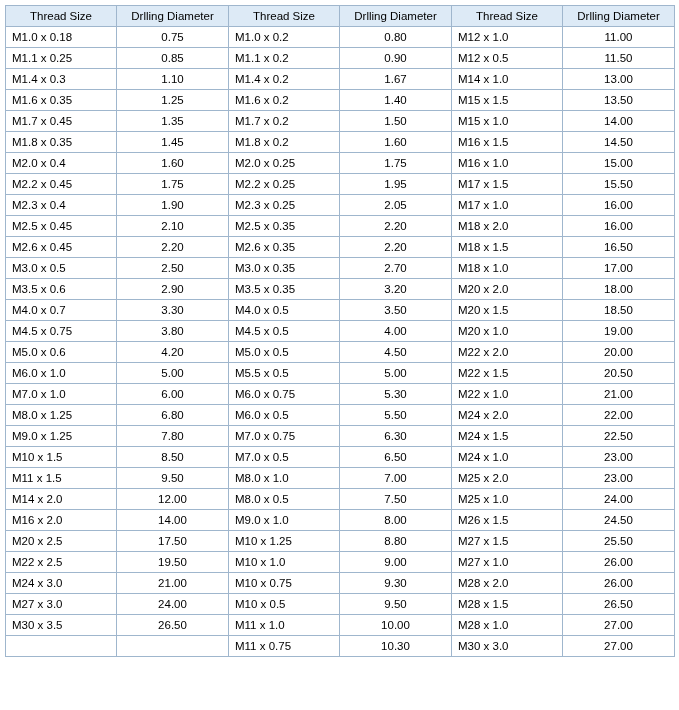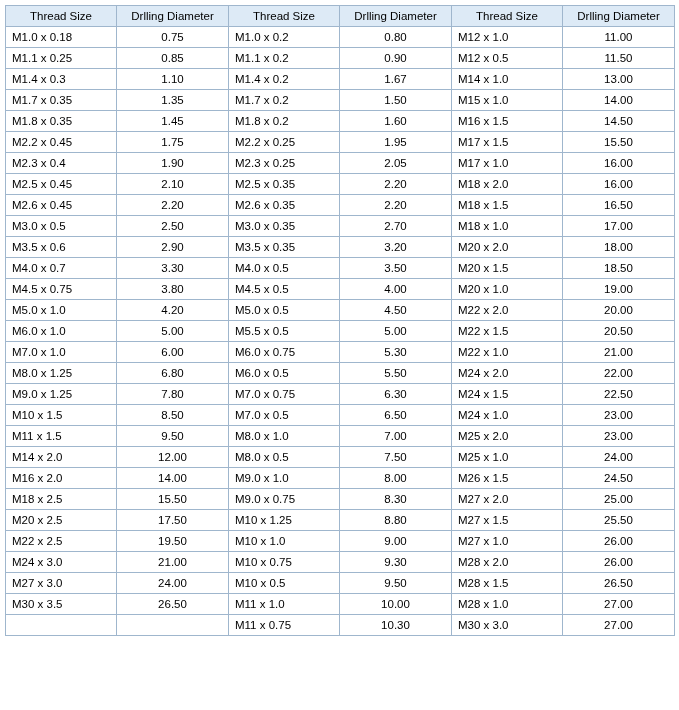--- a/index.html
+++ b/index.html
@@ -97,36 +97,52 @@
         </tr>
         <tr>
           <td class="thread">M1.4 x 0.3</td>
           <td class="diam">1.10</td>
           <td class="thread">M1.4 x 0.2</td>
           <td class="diam">1.67</td>
           <td class="thread">M14 x 1.0</td>
           <td class="diam">13.00</td>
         </tr>
         <tr>
-          <td class="thread">M1.7 x 0.35</td>
+          <td class="thread">M1.6 x 0.35</td>
+          <td class="diam">1.25</td>
+          <td class="thread">M1.6 x 0.2</td>
+          <td class="diam">1.40</td>
+          <td class="thread">M15 x 1.5</td>
+          <td class="diam">13.50</td>
+        </tr>
+        <tr>
+          <td class="thread">M1.7 x 0.45</td>
           <td class="diam">1.35</td>
           <td class="thread">M1.7 x 0.2</td>
           <td class="diam">1.50</td>
           <td class="thread">M15 x 1.0</td>
           <td class="diam">14.00</td>
         </tr>
         <tr>
           <td class="thread">M1.8 x 0.35</td>
           <td class="diam">1.45</td>
           <td class="thread">M1.8 x 0.2</td>
           <td class="diam">1.60</td>
           <td class="thread">M16 x 1.5</td>
           <td class="diam">14.50</td>
         </tr>
         <tr>
+          <td class="thread">M2.0 x 0.4</td>
+          <td class="diam">1.60</td>
+          <td class="thread">M2.0 x 0.25</td>
+          <td class="diam">1.75</td>
+          <td class="thread">M16 x 1.0</td>
+          <td class="diam">15.00</td>
+        </tr>
+        <tr>
           <td class="thread">M2.2 x 0.45</td>
           <td class="diam">1.75</td>
           <td class="thread">M2.2 x 0.25</td>
           <td class="diam">1.95</td>
           <td class="thread">M17 x 1.5</td>
           <td class="diam">15.50</td>
         </tr>
         <tr>
           <td class="thread">M2.3 x 0.4</td>
           <td class="diam">1.90</td>
@@ -177,21 +193,21 @@
         </tr>
         <tr>
           <td class="thread">M4.5 x 0.75</td>
           <td class="diam">3.80</td>
           <td class="thread">M4.5 x 0.5</td>
           <td class="diam">4.00</td>
           <td class="thread">M20 x 1.0</td>
           <td class="diam">19.00</td>
         </tr>
         <tr>
-          <td class="thread">M5.0 x 1.0</td>
+          <td class="thread">M5.0 x 0.6</td>
           <td class="diam">4.20</td>
           <td class="thread">M5.0 x 0.5</td>
           <td class="diam">4.50</td>
           <td class="thread">M22 x 2.0</td>
           <td class="diam">20.00</td>
         </tr>
         <tr>
           <td class="thread">M6.0 x 1.0</td>
           <td class="diam">5.00</td>
           <td class="thread">M5.5 x 0.5</td>
@@ -249,28 +265,20 @@
         </tr>
         <tr>
           <td class="thread">M16 x 2.0</td>
           <td class="diam">14.00</td>
           <td class="thread">M9.0 x 1.0</td>
           <td class="diam">8.00</td>
           <td class="thread">M26 x 1.5</td>
           <td class="diam">24.50</td>
         </tr>
         <tr>
-          <td class="thread">M18 x 2.5</td>
-          <td class="diam">15.50</td>
-          <td class="thread">M9.0 x 0.75</td>
-          <td class="diam">8.30</td>
-          <td class="thread">M27 x 2.0</td>
-          <td class="diam">25.00</td>
-        </tr>
-        <tr>
           <td class="thread">M20 x 2.5</td>
           <td class="diam">17.50</td>
           <td class="thread">M10 x 1.25</td>
           <td class="diam">8.80</td>
           <td class="thread">M27 x 1.5</td>
           <td class="diam">25.50</td>
         </tr>
         <tr>
           <td class="thread">M22 x 2.5</td>
           <td class="diam">19.50</td>

